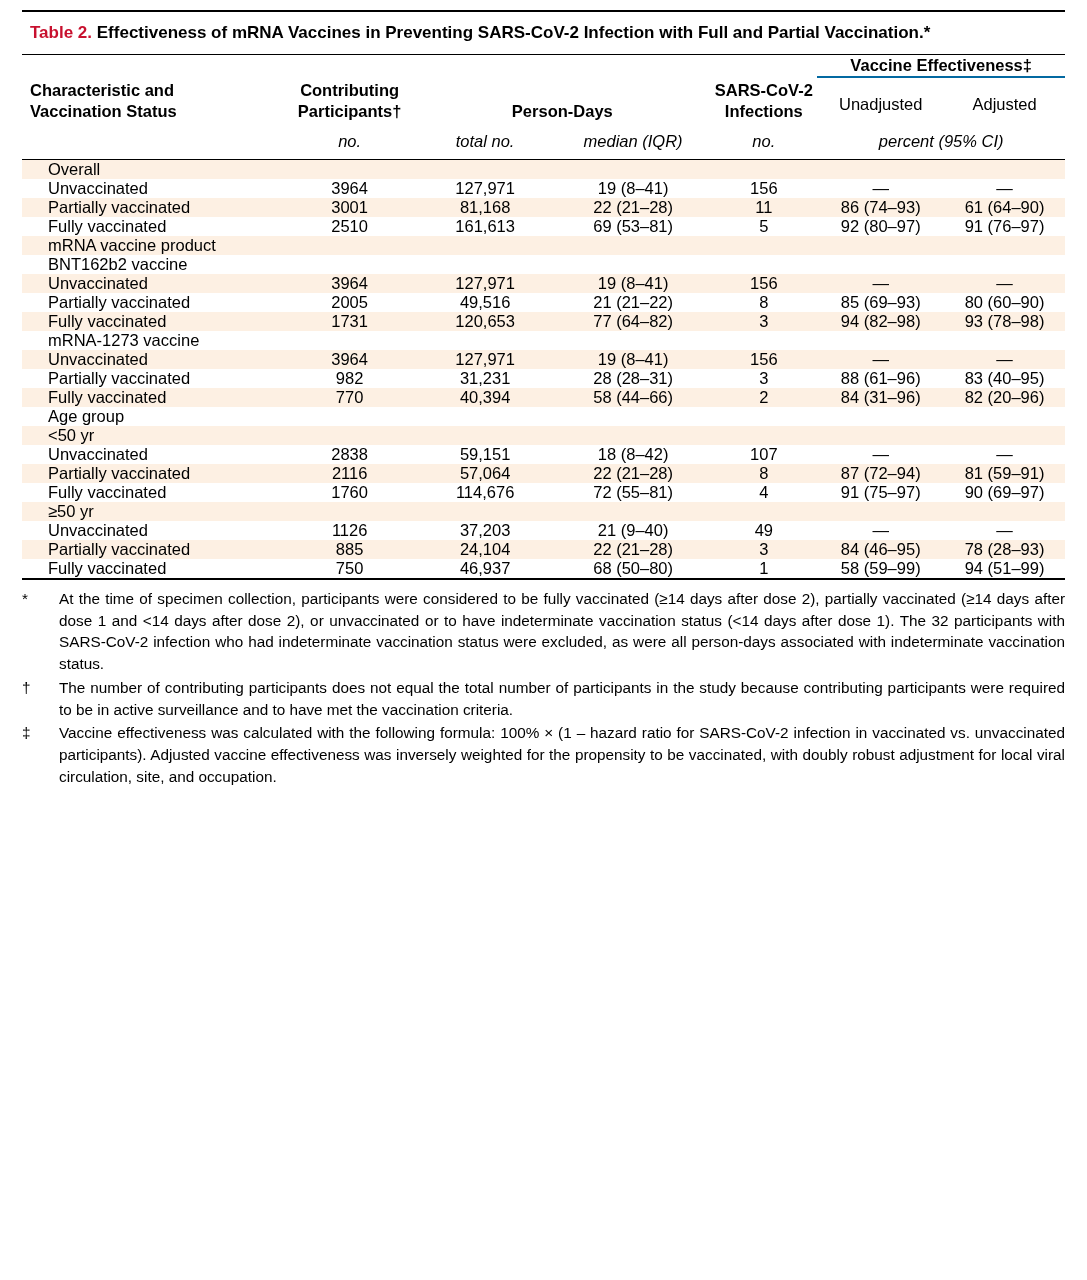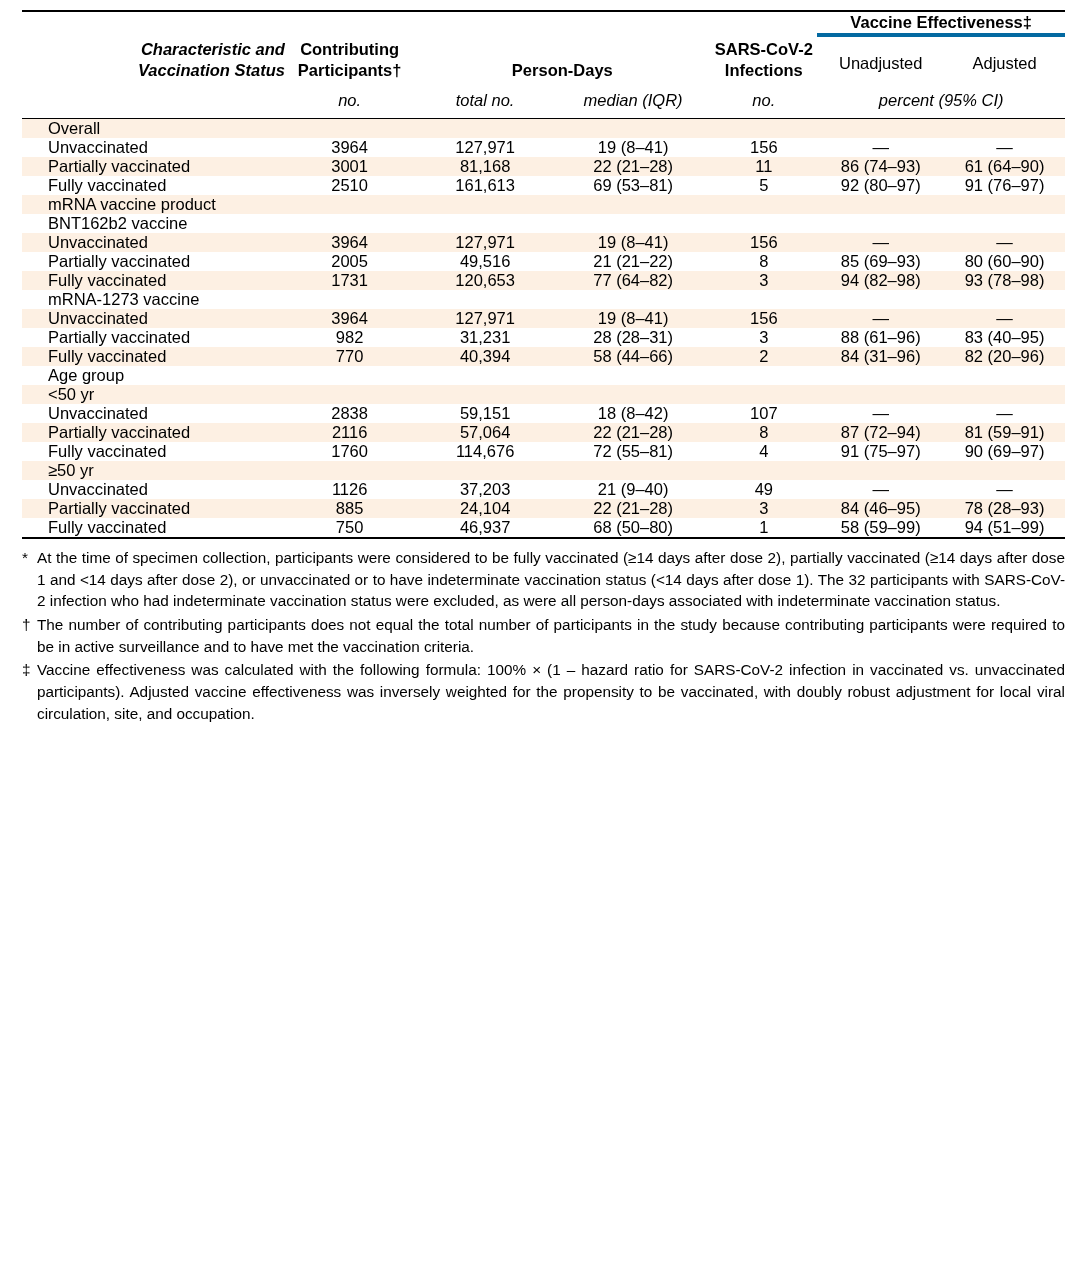--- a/index.html
+++ b/index.html
@@ -42,26 +42,25 @@
     vertical-align: bottom;
   }
   thead th {
     font-weight: bold;
     text-align: center;
     padding: 9px 6px 6px 6px;
     line-height: 1.25;
     vertical-align: top;
   }
   thead th.left {
-    text-align: right;
+    text-align: left;
     padding-left: 8px;
-    font-style: italic;
   }
   .ve-group-head {
-    border-bottom: 4px solid #0369a1;
+    border-bottom: 2px solid #0369a1;
     padding-bottom: 4px;
   }
   thead tr.sub th {
     font-weight: normal;
     padding: 16px 6px 7px 6px;
     vertical-align: bottom;
   }
   thead tr.units th {
     font-weight: normal;
     font-style: italic;
@@ -104,36 +103,41 @@
     display: flex;
     margin-bottom: 2px;
   }
   .fn-mark {
     width: 15px;
     flex: 0 0 15px;
   }
   .fn-text {
     flex: 1 1 auto;
     text-align: justify;
+    margin-left: 22px;
   }
   .col-char { width: 270px; }
   .col-part { width: 132px; }
   .col-days { width: 150px; }
   .col-median { width: 162px; }
   .col-inf { width: 110px; }
   .col-unadj { width: 130px; }
   .col-adj { width: 125px; }
 </style>
 </head>
 <body>
 
 <div class="page">
 
   <div class="table-wrap">
 
+    <div class="title-bar">
+      <span class="title-label">Table 2.</span>
+      <span>Effectiveness of mRNA Vaccines in Preventing SARS-CoV-2 Infection with Full and Partial Vaccination.*</span>
+    </div>
 
     <table class="data">
       <colgroup>
         <col class="col-char">
         <col class="col-part">
         <col class="col-days">
         <col class="col-median">
         <col class="col-inf">
         <col class="col-unadj">
         <col class="col-adj">

